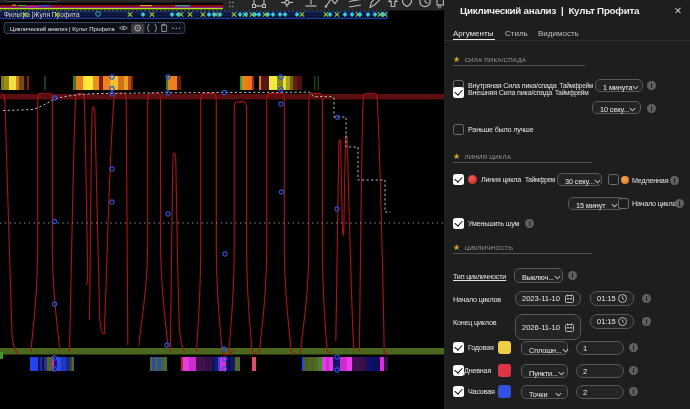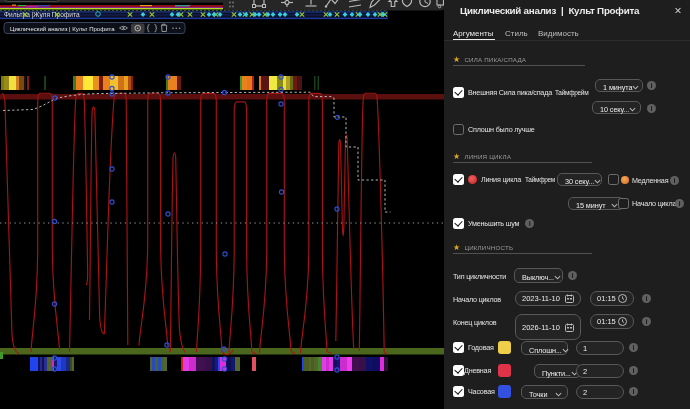--- a/index.html
+++ b/index.html
@@ -272,38 +272,43 @@
     <div class="pclose">✕</div>
     <div class="tab" style="left:9px;">Аргументы</div>
     <div class="tab" style="left:61px;color:#bdbdbd;">Стиль</div>
     <div class="tab" style="left:94px;color:#bdbdbd;">Видимость</div>
     <div class="tabline" style="left:9px;width:42px;"></div>
     <div class="tabdiv"></div>
 
     <div class="sech" style="top:55px;"><span class="st">★</span>СИЛА ПИКА/СПАДА</div>
     <div class="secline" style="top:65px;width:132px;"></div>
 
+    <div class="row" style="top:80px;">
+      <div class="cb"></div>
+      <div class="lb" style="margin-left:4px;">Внутряная Сила пика/спада</div>
+      <div class="lb tf" style="margin-left:3px;">Таймфрейм</div>
+    </div>
     <div class="dd" style="position:absolute;left:151px;top:79px;width:48px;">1 минута<svg class="chev" viewBox="0 0 8 5">
           <path d="M1 1 L4 4 L7 1" stroke="#b5b5b5" stroke-width="1.2" fill="none"></path>
         </svg></div>
     <div class="inf" style="position:absolute;left:203px;top:81px;">i</div>
 
     <div class="row" style="top:87px;">
       <div class="cbc"></div>
       <div class="lb" style="margin-left:4px;">Внешняя Сила пика/спада</div>
       <div class="lb tf" style="margin-left:3px;">Таймфрейм</div>
     </div>
     <div class="dd" style="position:absolute;left:148px;top:101px;width:49px;">10 секу...<svg class="chev" viewBox="0 0 8 5">
           <path d="M1 1 L4 4 L7 1" stroke="#b5b5b5" stroke-width="1.2" fill="none"></path>
         </svg></div>
     <div class="inf" style="position:absolute;left:203px;top:104px;">i</div>
 
     <div class="row" style="top:124px;">
       <div class="cb"></div>
-      <div class="lb" style="margin-left:4px;">Сплошн было лучше</div>
+      <div class="lb" style="margin-left:4px;">Раньше было лучше</div>
     </div>
 
     <div class="sech" style="top:152px;"><span class="st">★</span>ЛИНИЯ ЦИКЛА</div>
     <div class="secline" style="top:162px;width:139px;"></div>
 
     <div class="row" style="top:174px;">
       <div class="cbc"></div>
       <div class="dot" style="margin-left:4px;width:9px;height:9px;background:radial-gradient(circle at 42% 38%,#f26060,#c01f1f);"></div>
       <div class="lb" style="margin-left:4px;">Линия цикла</div>
       <div class="lb tf" style="margin-left:4px;">Таймфрем</div>
@@ -325,21 +330,21 @@
 
     <div class="row" style="top:218px;">
       <div class="cbc"></div>
       <div class="lb" style="margin-left:4px;">Уменьшить шум</div>
       <div class="inf" style="margin-left:6px;">i</div>
     </div>
 
     <div class="sech" style="top:243px;"><span class="st">★</span>ЦИКЛИЧНОСТЬ</div>
     <div class="secline" style="top:253px;width:139px;"></div>
 
-    <div class="lb" style="position:absolute;left:9px;top:272px;">Тип цикличности</div>
+    <div class="lb" style="position:absolute;left:9px;top:272px;text-decoration:underline;">Тип цикличности</div>
     <div class="dd" style="position:absolute;left:70px;top:268px;width:49px;height:15px;">Выключ...<svg class="chev" viewBox="0 0 8 5">
           <path d="M1 1 L4 4 L7 1" stroke="#b5b5b5" stroke-width="1.2" fill="none"></path>
         </svg></div>
     <div class="inf" style="position:absolute;left:124px;top:271px;">i</div>
 
     <div class="lb" style="position:absolute;left:9px;top:295px;">Начало циклов</div>
     <div class="inp" style="position:absolute;left:71px;top:291px;width:66px;height:15px;">2023-11-10
       <svg style="margin-left:auto;" width="9" height="9" viewBox="0 0 9 9">
           <rect x="0.5" y="1.5" width="8" height="7" rx="1" fill="none" stroke="#bbb"></rect>
           <line x1="2.5" y1="0.5" x2="2.5" y2="2.5" stroke="#bbb"></line>
@@ -379,21 +384,21 @@
           <path d="M1 1 L4 4 L7 1" stroke="#b5b5b5" stroke-width="1.2" fill="none"></path>
         </svg></div>
     <div class="inp" style="position:absolute;left:132px;top:341px;width:48px;height:14px;">1</div>
     <div class="inf" style="position:absolute;left:185px;top:343px;">i</div>
 
     <div class="row" style="top:365px;">
       <div class="cbc"></div>
       <div class="lb" style="">Дневная</div>
     </div>
     <div class="sw" style="position:absolute;left:54px;top:364px;background:#df3347;"></div>
-    <div class="dd" style="position:absolute;left:90px;top:364px;width:47px;height:14px;">Пункти...<svg class="chev" viewBox="0 0 8 5">
+    <div class="dd" style="position:absolute;left:77px;top:364px;width:47px;height:14px;">Пункти...<svg class="chev" viewBox="0 0 8 5">
           <path d="M1 1 L4 4 L7 1" stroke="#b5b5b5" stroke-width="1.2" fill="none"></path>
         </svg></div>
     <div class="inp" style="position:absolute;left:132px;top:364px;width:48px;height:14px;">2</div>
     <div class="inf" style="position:absolute;left:185px;top:366px;">i</div>
 
     <div class="row" style="top:386px;">
       <div class="cbc"></div>
       <div class="lb" style="margin-left:4px;">Часовая</div>
     </div>
     <div class="sw" style="position:absolute;left:54px;top:385px;background:#3350de;"></div>

